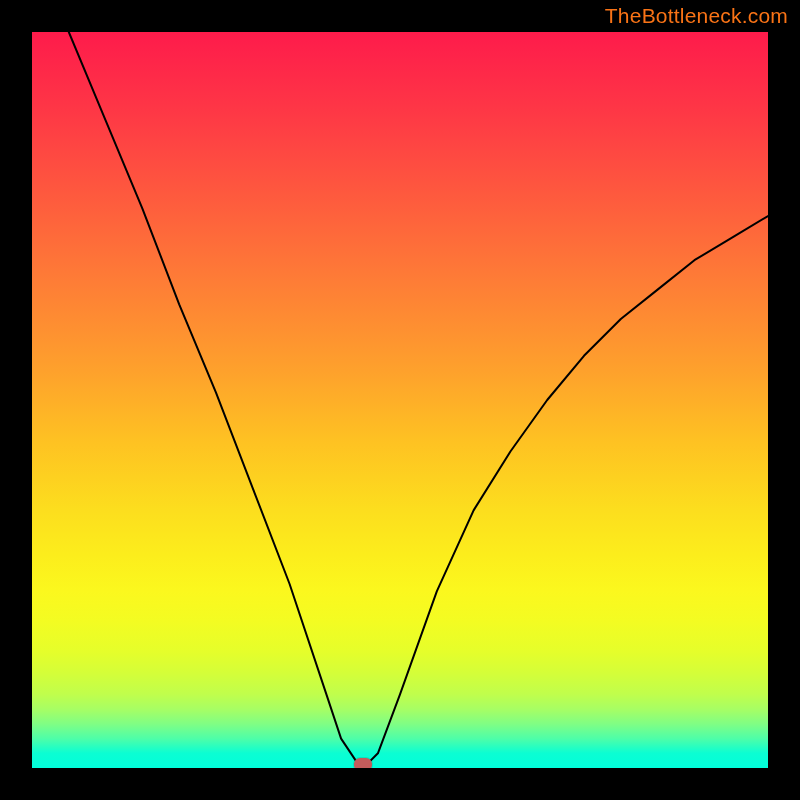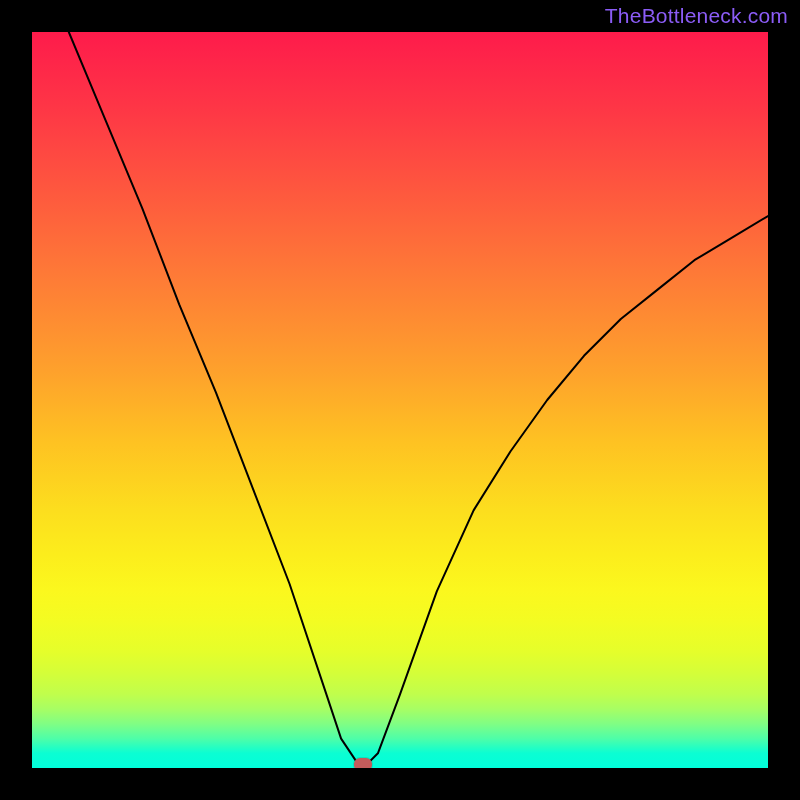--- a/index.html
+++ b/index.html
@@ -71,21 +71,21 @@
     width: 18px;
     height: 13px;
     border-radius: 6px;
     background: #c35c5c;
     box-shadow: 0 0 0 1px rgba(0,0,0,0.1);
   }
   .watermark {
     position: absolute;
     top: 4px;
     right: 12px;
-    color: #8b5cf6;
+    color: #f97316;
     font-size: 21px;
     font-weight: 500;
     letter-spacing: 0.2px;
   }
 </style>
 </head>
 <body>
 
 <div class="frame">
   <div class="watermark">TheBottleneck.com</div>

